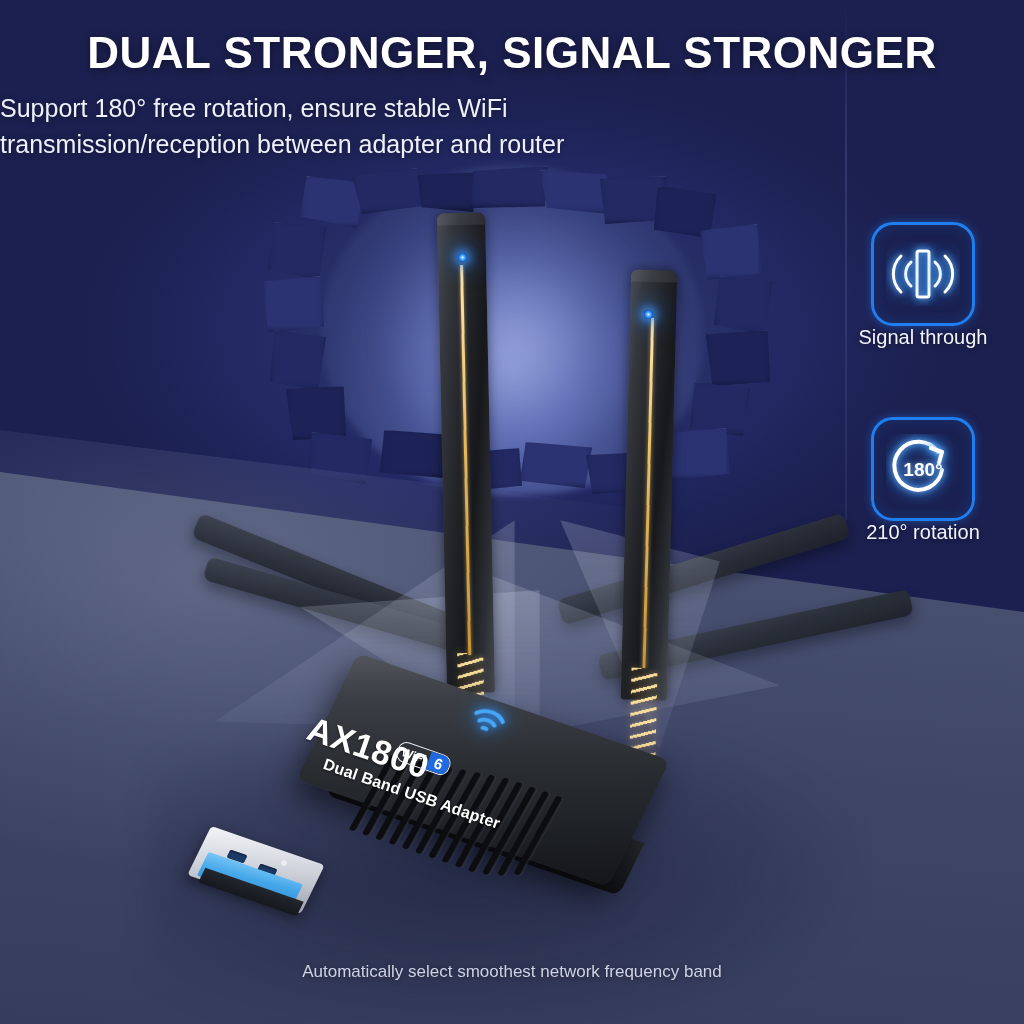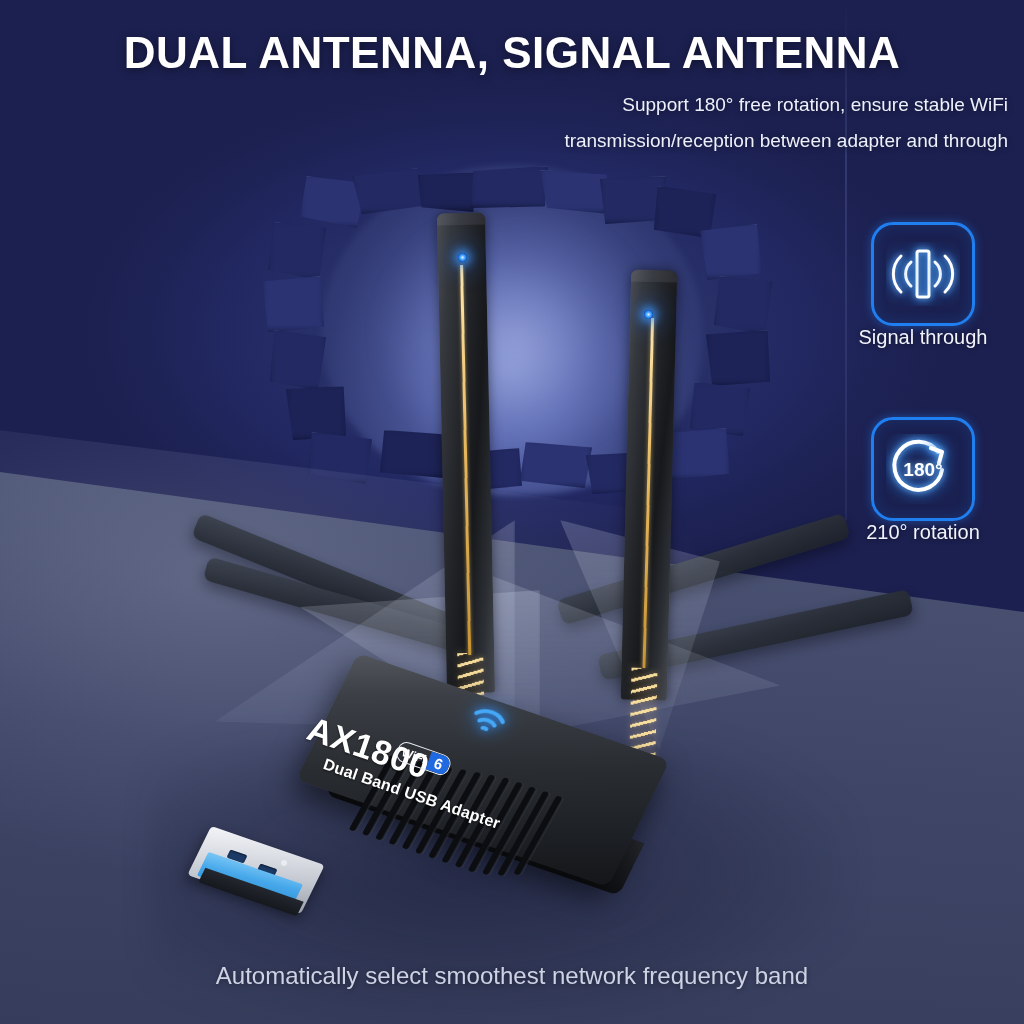--- a/index.html
+++ b/index.html
@@ -76,31 +76,31 @@
 
   
   .headline {
     position:absolute; left:0; top:28px; width:1024px;
     text-align:center;
     font-size:44px; font-weight:bold; color:#ffffff;
     letter-spacing:.5px;
     text-shadow:0 2px 10px rgba(0,0,0,.45);
   }
   .subline {
-    position:absolute; left:0; width:1008px; text-align:right;
-    font-size:19px; color:#eef1fb; font-weight:400;
+    position:absolute; left:0; width:1008px; text-align:left;
+    font-size:25px; color:#eef1fb; font-weight:400;
     text-shadow:0 1px 6px rgba(0,0,0,.40);
   }
   .subline.l1 { top:94px; }
   .subline.l2 { top:130px; }
 
   .footnote {
     position:absolute; left:0; top:962px; width:1024px;
     text-align:center; 
-    font-size:24px; color:#cdd3e4; font-weight:400;
+    font-size:17px; color:#cdd3e4; font-weight:400;
     text-shadow:0 1px 5px rgba(0,0,0,.35);
   }
 
   
   .feature { position:absolute; width:170px; text-align:center; }
   .feature.f1 { left:838px; top:222px; }
   .feature.f2 { left:838px; top:417px; }
 
   .badge-box {
     width:104px; height:104px; margin:0 auto;
@@ -387,23 +387,23 @@
       <div class="usb-slot" style="left:258px;top:866px;"></div>
       <div class="usb-dot" style="left:281px;top:860px;"></div>
       <div class="usb-blue"></div>
       <div class="usb-pin" style="left:208px;top:877px;"></div>
       <div class="usb-pin" style="left:230px;top:884px;"></div>
       <div class="usb-pin" style="left:252px;top:891px;"></div>
       <div class="usb-edge"></div>
     </div>
   </div>
 
-  <div class="headline">DUAL ANTENNA, SIGNAL ANTENNA</div>
+  <div class="headline">DUAL STRONGER, SIGNAL STRONGER</div>
   <div class="subline l1">Support 180° free rotation, ensure stable WiFi</div>
-  <div class="subline l2">transmission/reception between adapter and through</div>
+  <div class="subline l2">transmission/reception between adapter and router</div>
   <div class="footnote">Automatically select smoothest network frequency band</div>
 
   <div class="feature f1">
     <div class="badge-box">
       <svg width="74" height="64" viewBox="0 0 74 64">
         <rect class="glow-stroke" x="31" y="9" width="12" height="46" rx="2" stroke-width="3"></rect>
         <path class="glow-stroke" d="M25 20 A16 16 0 0 0 25 44" stroke-width="3"></path>
         <path class="glow-stroke" d="M15 14 A25 25 0 0 0 15 50" stroke-width="3"></path>
         <path class="glow-stroke" d="M49 20 A16 16 0 0 1 49 44" stroke-width="3"></path>
         <path class="glow-stroke" d="M59 14 A25 25 0 0 1 59 50" stroke-width="3"></path>

